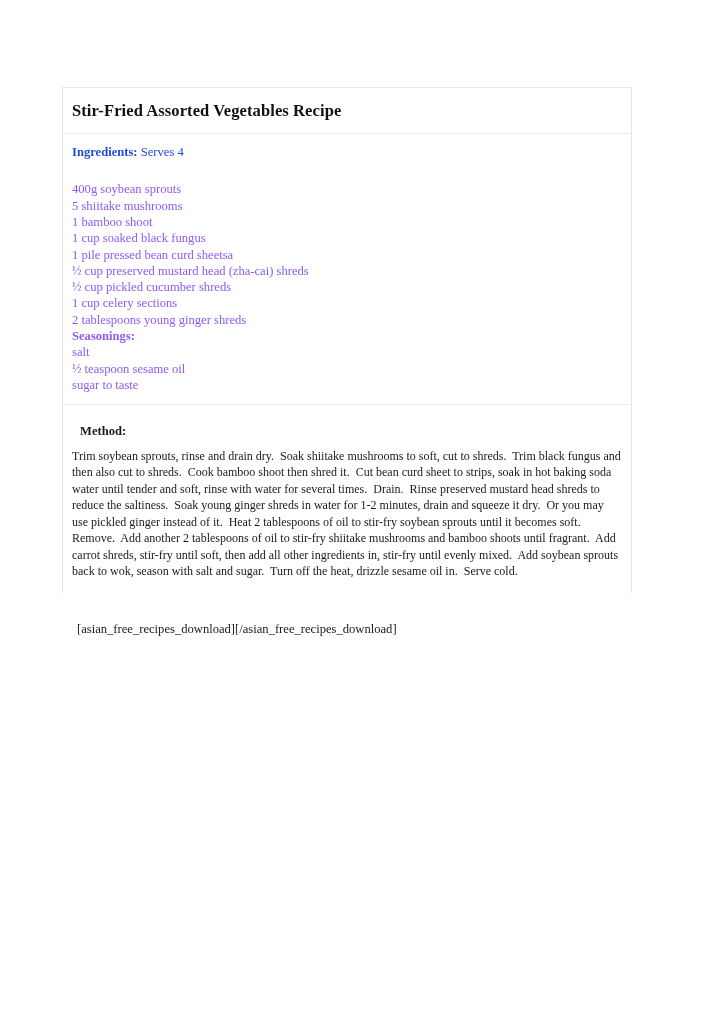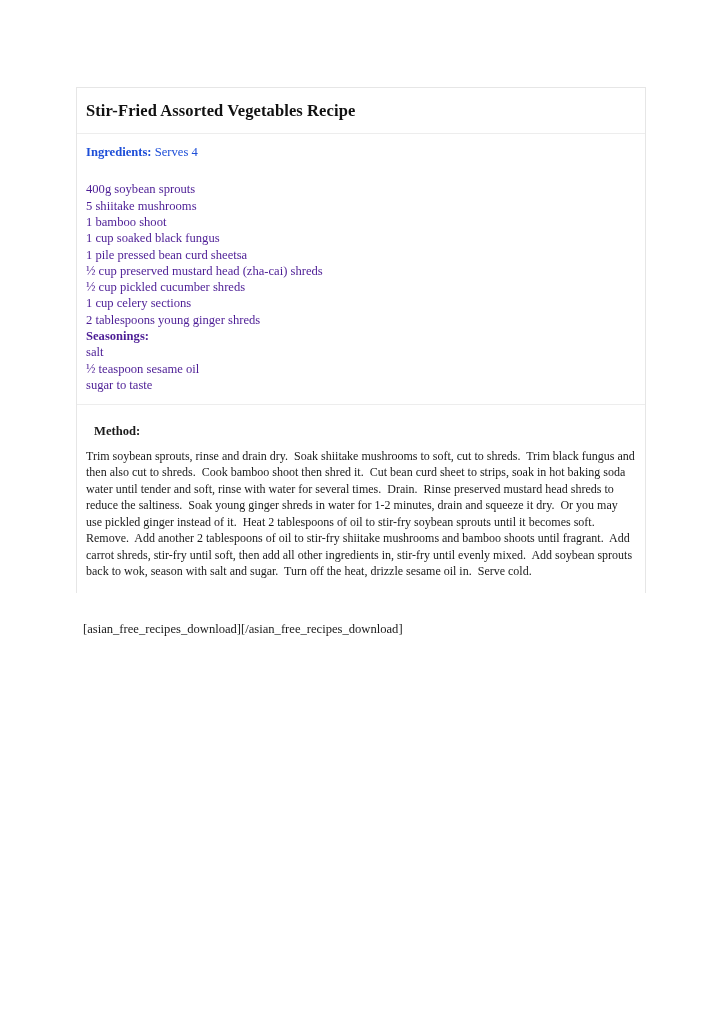--- a/index.html
+++ b/index.html
@@ -21,21 +21,21 @@
     top: 0;
     left: 0;
     width: 724px;
     height: 1024px;
     background: #ffffff;
   }
 
   
   .recipe-card {
     position: absolute;
-    left: 76px;
+    left: 62px;
     top: 87px;
     width: 570px;
     border-left: 1px solid #e6e6e6;
     border-right: 1px solid #e6e6e6;
     border-top: 1px solid #e6e6e6;
     box-sizing: border-box;
     background: #ffffff;
   }
 
   .card-header {
@@ -79,21 +79,21 @@
   }
 
   .ing-list {
     list-style: none;
     margin: 0;
     padding: 0;
   }
   .ing-list li {
     font-size: 12.6px;
     line-height: 16.3px;
-    color: #4c1d95;
+    color: #8b5cf6;
     white-space: pre-wrap;
   }
   .ing-list li.bold {
     font-weight: bold;
   }
 
   .method-label {
     font-size: 12.6px;
     line-height: 16.3px;
     font-weight: bold;
@@ -105,21 +105,21 @@
     line-height: 16.5px;
     color: #1a1a1a;
     margin: 0;
     text-align: left;
     white-space: pre-wrap;
   }
 
   
   .shortcode-line {
     position: absolute;
-    left: 83px;
+    left: 77px;
     top: 621px;
     font-size: 12.6px;
     line-height: 16.3px;
     color: #1a1a1a;
     white-space: pre;
   }
 </style>
 </head>
 <body>
 

